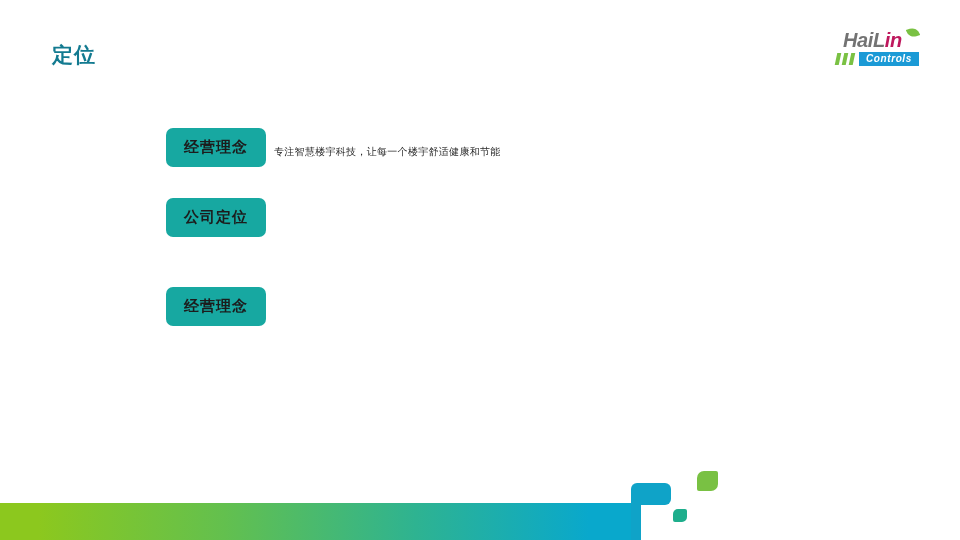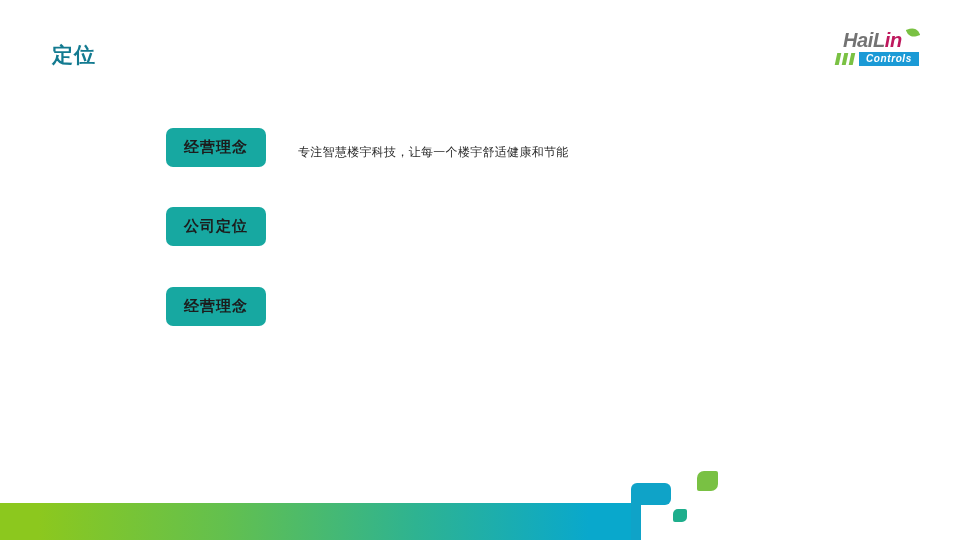--- a/index.html
+++ b/index.html
@@ -107,41 +107,41 @@
     left: 0;
     top: 0;
   }
   .row {
     position: absolute;
     left: 166px;
     display: flex;
     align-items: center;
   }
   .row-1 { top: 128px; }
-  .row-2 { top: 207px; }
+  .row-2 { top: 198px; }
   .row-3 { top: 287px; gap: 8px; }
 
   .tag {
     width: 100px;
     height: 39px;
     border-radius: 7px;
     background: #17a8a1;
     display: flex;
     align-items: center;
     justify-content: center;
     font-size: 15px;
     font-weight: bold;
     letter-spacing: 1px;
     color: #1c1c1c;
     flex: none;
   }
 
   .row-text {
-    margin-left: 32px;
-    font-size: 12px;
+    margin-left: 8px;
+    font-size: 10px;
     line-height: 18px;
     color: #2b2b2b;
     white-space: nowrap;
     letter-spacing: 0.3px;
     align-self: flex-start;
     padding-top: 16px;
     text-align: center;
   }
   .row-1 .row-text { padding-top: 15px; }
   .row-2 .row-text { padding-top: 16px; }

